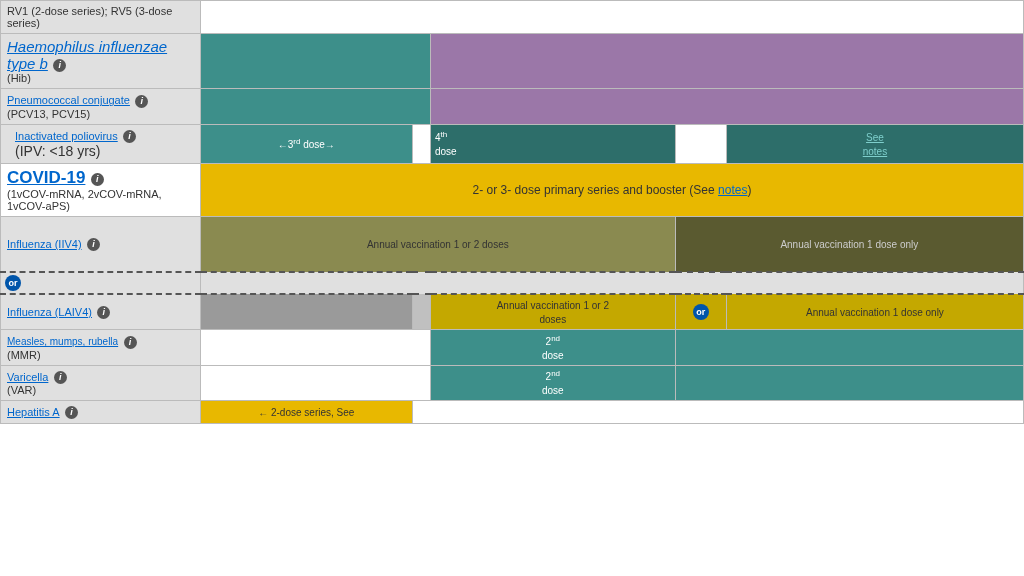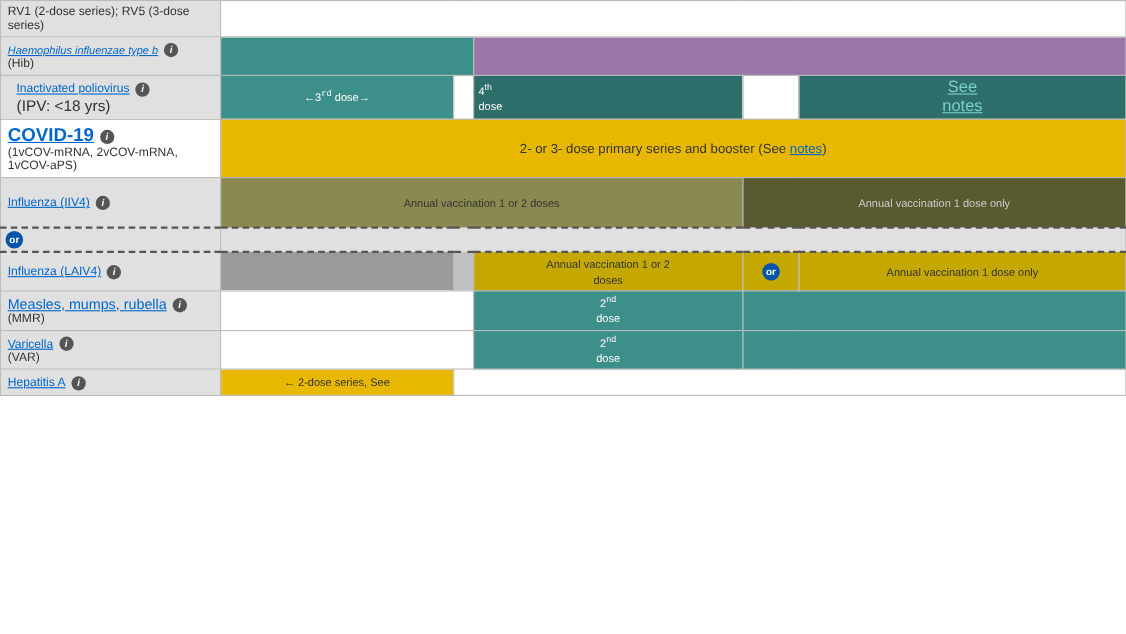--- a/index.html
+++ b/index.html
@@ -49,61 +49,70 @@
       <tr>
     <td style="width:200px; background:#e0e0e0; padding:4px 6px; border:1px solid #bbb; font-size:11px; color:#333;">
       RV1 (2-dose series); RV5 (3-dose series)
     </td>
     <td colspan="11" style="border:1px solid #bbb; background:#fff;"></td>
   </tr>
 
 
   <tr>
     <td style="width:200px; background:#e0e0e0; padding:4px 6px; border:1px solid #bbb;">
-      <a href="#" style="color:#0066cc; text-decoration:underline; font-size:10px; font-style:italic;text-align:center;">Haemophilus influenzae type b</a>
+      <a href="#" style="color:#0066cc; text-decoration:underline; font-size:15px; font-style:italic;text-align:center;">Haemophilus influenzae type b</a>
       <span class="info-icon">i</span>
       <div style="font-size:11px; color:#333;">(Hib)</div>
     </td>
     <td colspan="2" style="background:#3d8f8a; border:1px solid #bbb;"></td>
     <td colspan="9" style="background:#9b77a8; border:1px solid #bbb;"></td>
   </tr>
 
+  <tr>
+    <td style="width:200px; background:#e0e0e0; padding:4px 6px; border:1px solid #bbb;">
+      <a href="#" style="color:#0066cc; text-decoration:underline; font-size:11px;">Pneumococcal conjugate</a>
+      <span class="info-icon">i</span>
+      <div style="font-size:11px; color:#333;">(PCV13, PCV15)</div>
+    </td>
+    <td colspan="2" style="background:#3d8f8a; border:1px solid #bbb;"></td>
+    <td colspan="9" style="background:#9b77a8; border:1px solid #bbb;"></td>
+  </tr>
 
   <tr>
     <td style="width:200px; background:#e0e0e0; padding:4px 14px; border:1px solid #bbb;">
       <a href="#" style="color:#0066cc; text-decoration:underline; font-size:11px;">Inactivated poliovirus</a>
       <span class="info-icon">i</span>
       <div style="font-size:14px; color:#333;">(IPV: &lt;18 yrs)</div>
     </td>
     <td style="background:#3d8f8a; border:1px solid #bbb; text-align:center;">
-      <span style="font-size:10px; color:white;">←3<sup style="font-size:8px;font-family:Liberation Mono, monospace;">rd</sup> dose→</span>
+      <span style="font-size:10px; color:white;">←3<sup style="font-size:8px;">rd</sup> dose→</span>
     </td>
     <td style="background:#fff; border:1px solid #bbb;"></td>
     <td style="background:#2d6e6a; border:1px solid #bbb; ">
       <span style="font-size:10px; color:white;">4<sup style="font-size:8px;">th</sup><br>dose</span>
     </td>
     <td colspan="7" style="background:#fff; border:1px solid #bbb;"></td>
     <td style="background:#2d6e6a; border:1px solid #bbb; text-align:center; padding:2px;">
-      <span style="font-size:15px; color:#7ecfcc; text-decoration:underline;">See<br>notes</span>
+      <span style="font-size:10px; color:#7ecfcc; text-decoration:underline;">See<br>notes</span>
     </td>
   </tr>
 
   <tr>
     <td style="width:200px; background:#fff; padding:4px 6px; border:1px solid #bbb;">
       <a href="#" style="color:#0066cc; text-decoration:underline; font-size:17px; font-weight:bold;">COVID-19</a>
       <span class="info-icon">i</span>
       <div style="font-size:11px; color:#333;">(1vCOV-mRNA, 2vCOV-mRNA, 1vCOV-aPS)</div>
     </td>
     <td colspan="11" style="background:#e8b800; border:1px solid #bbb; text-align:center; padding:6px;">
       <span style="font-size:12px; color:#333;">2- or 3- dose primary series and booster (See <a href="#" style="color:#0066cc;">notes</a>)</span>
     </td>
   </tr>
 
   <tr>
-    <td style="width:200px; background:#e0e0e0; padding:10px 6px; border:1px solid #bbb; border-bottom:2px dashed #555;">
+    <td style="width:200px; background:#e0e0e0; padding:20px 6px; border:1px solid #bbb; border-bottom:2px dashed #555;">
       <a href="#" style="color:#0066cc; text-decoration:underline; font-size:11px;">Influenza (IIV4)</a>
       <span class="info-icon">i</span>
     </td>
     <td colspan="5" style="background:#8a8a50; border:1px solid #bbb; border-bottom:2px dashed #555; text-align:center; padding:15px;">
       <span style="font-size:10px; color:#333;">Annual vaccination 1 or 2 doses</span>
     </td>
     <td colspan="6" style="background:#5a5a30; border:1px solid #bbb; border-bottom:2px dashed #555; text-align:center; padding:4px;">
       <span style="font-size:10px; color:#ccc;">Annual vaccination 1 dose only</span>
     </td>
   </tr>
@@ -133,21 +142,21 @@
       <span style="display:inline-block; width:16px; height:16px; background:#0055aa; color:white; border-radius:50%; text-align:center; line-height:16px; font-size:9px; font-weight:bold;">or</span>
     </td>
 
     <td colspan="5" style="background:#c4a800; border:1px solid #bbb; border-top:2px dashed #555; text-align:center; padding:3px;">
       <span style="font-size:10px; color:#333;">Annual vaccination 1 dose only</span>
     </td>
   </tr>
 
   <tr>
     <td style="width:200px; background:#e0e0e0; padding:4px 6px; border:1px solid #bbb;">
-      <a href="#" style="color:#0066cc; text-decoration:underline; font-size:13px;">Measles, mumps, rubella</a>
+      <a href="#" style="color:#0066cc; text-decoration:underline; font-size:10px;">Measles, mumps, rubella</a>
       <span class="info-icon">i</span>
       <div style="font-size:11px; color:#333;">(MMR)</div>
     </td>
 
     <td colspan="2" style="background:#fff; border:1px solid #bbb;"></td>
 
     <td style="background:#3d8f8a; border:1px solid #bbb; text-align:center;">
       <span style="font-size:10px; color:white;">2<sup style="font-size:8px;">nd</sup><br>dose</span>
     </td>
 

